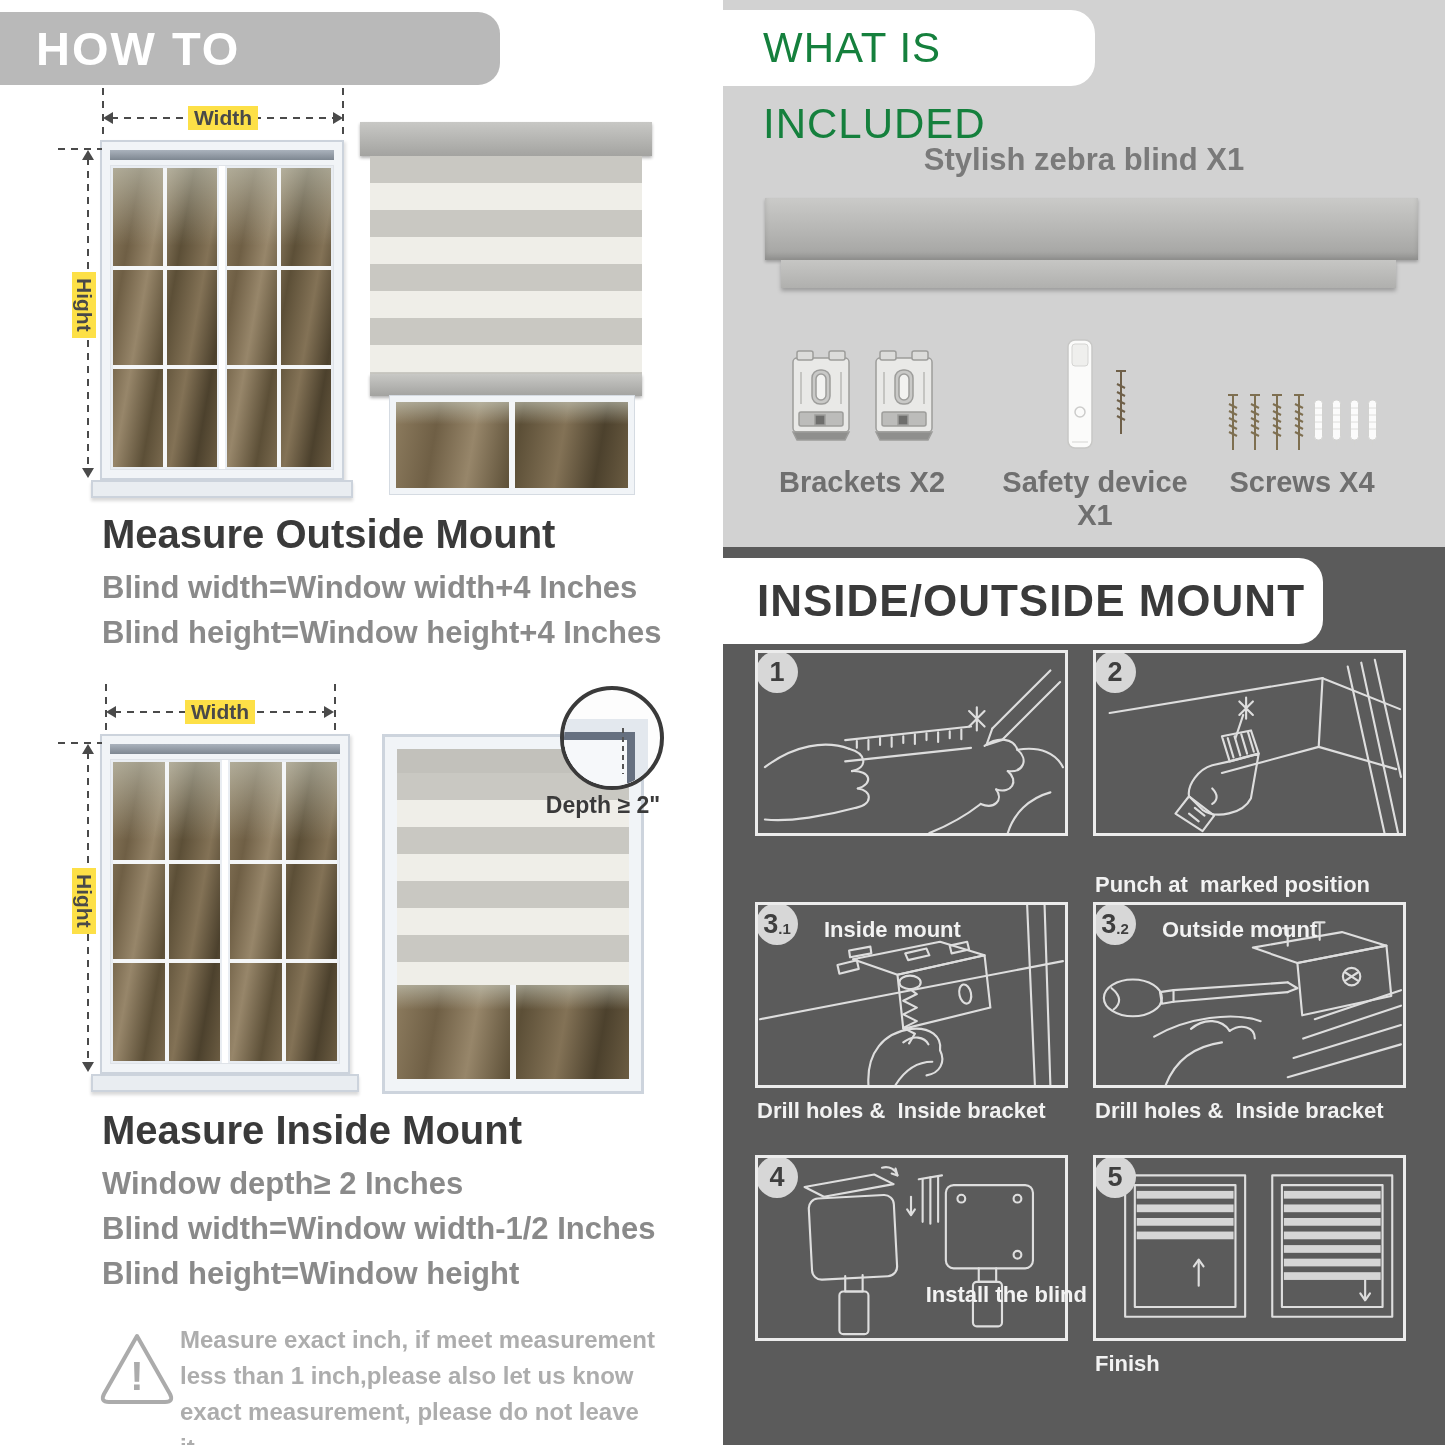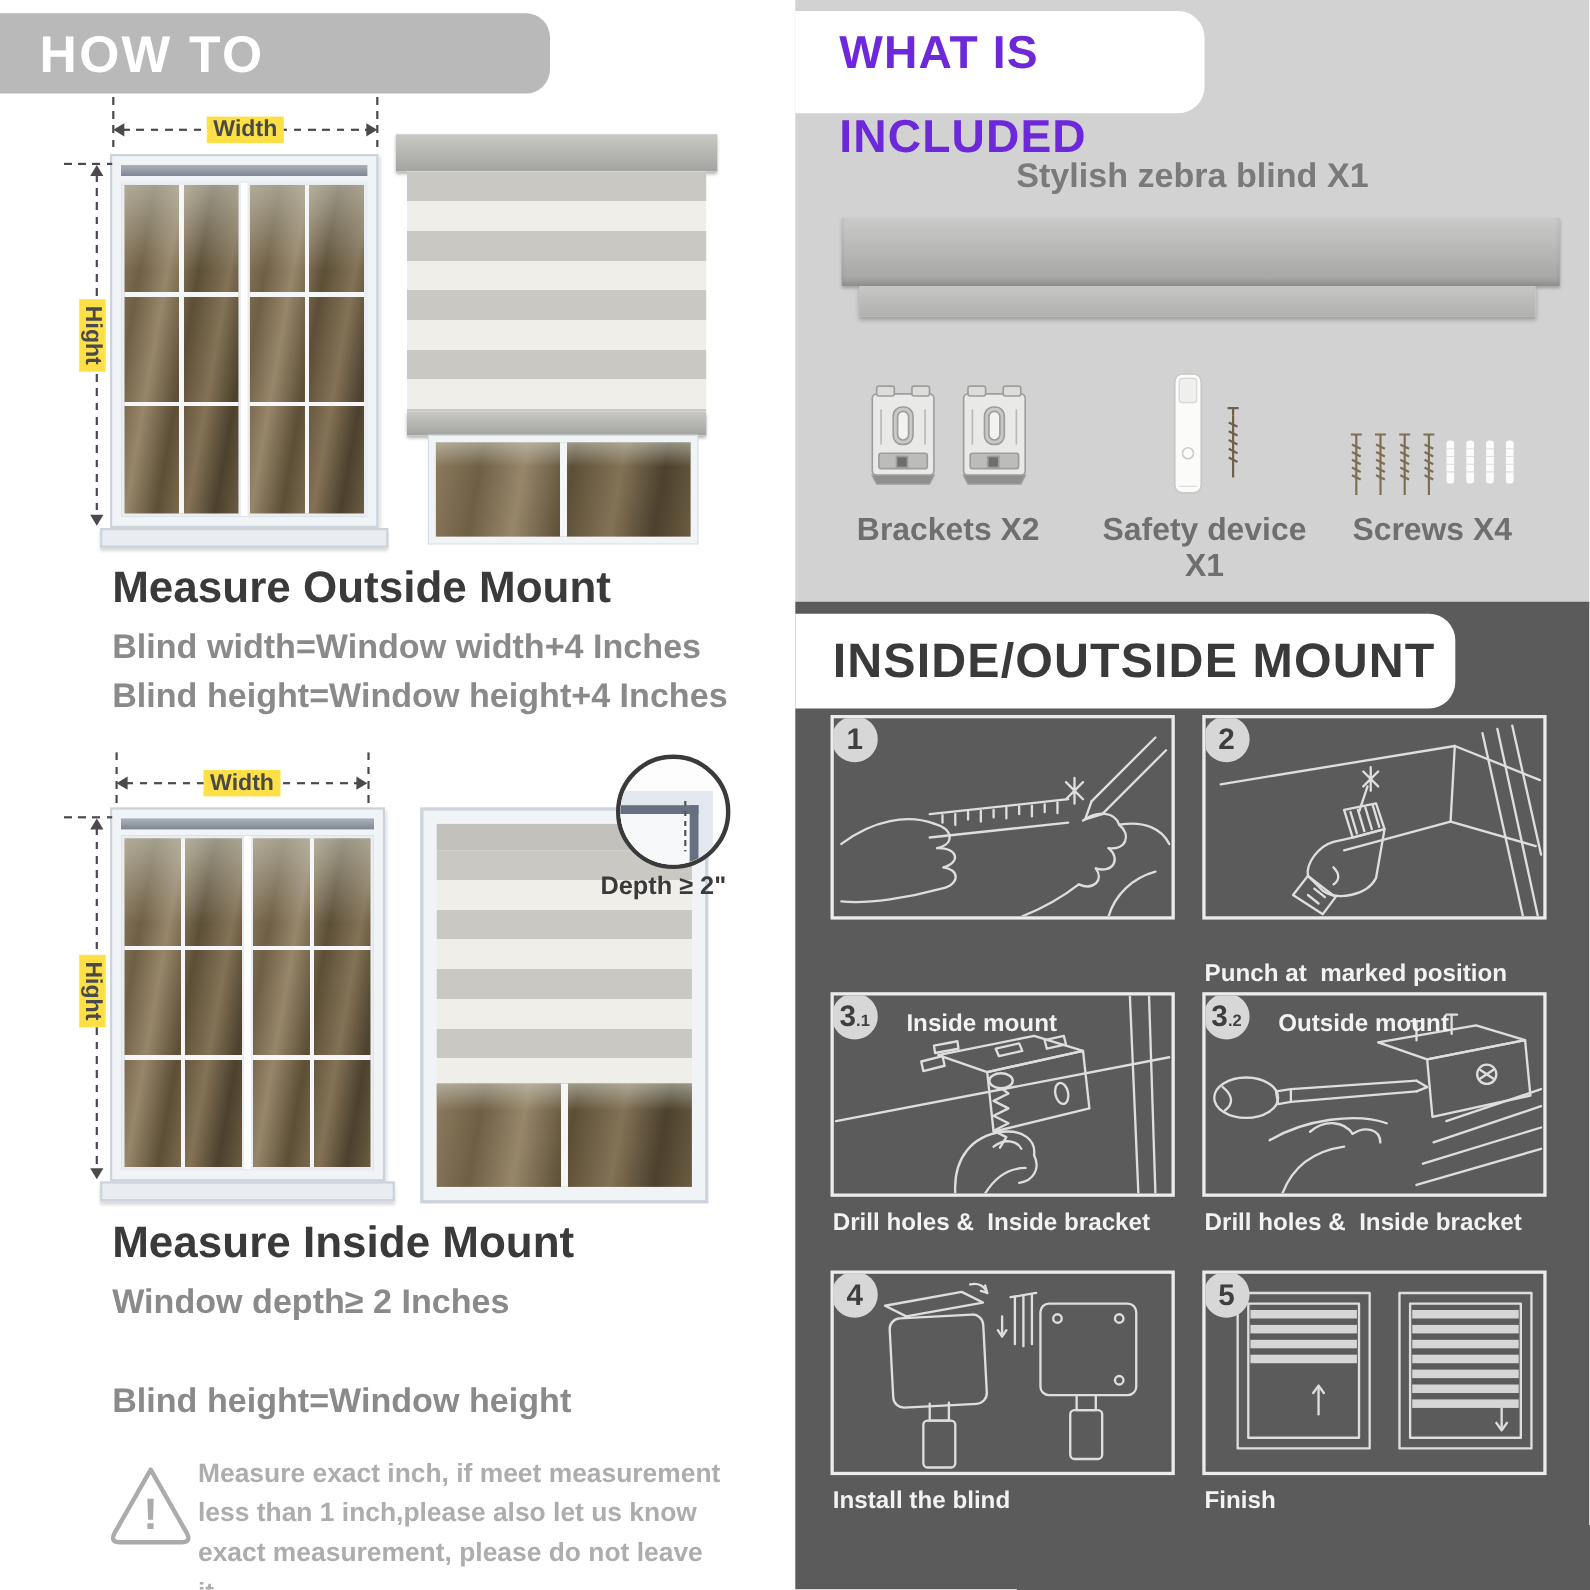--- a/index.html
+++ b/index.html
@@ -50,22 +50,22 @@
     border-top:8px solid #667080;border-right:8px solid #667080;box-sizing:border-box;}
   .co-dash{position:absolute;left:60%;top:40%;width:2px;height:48%;
     background:repeating-linear-gradient(180deg,#555 0 5px,transparent 5px 9px);}
   #depth-label{left:528px;top:792px;width:150px;text-align:center;font-size:23px;font-weight:bold;color:#3a3a3a;}
 
   #warn-text{left:180px;top:1322px;width:480px;font-size:24px;font-weight:bold;
     color:#adadad;line-height:36px;}
 
   
   #inc-panel{left:723px;top:0;width:722px;height:547px;background:#d2d2d2;}
-  #inc-banner{left:723px;top:10px;width:372px;height:93px;background:#fff;border-radius:0 24px 24px 0;
-    color:#6d28d9;font-size:42px;font-weight:bold;line-height:76px;padding-left:40px;
+  #inc-banner{left:723px;top:10px;width:372px;height:76px;background:#fff;border-radius:0 24px 24px 0;
+    color:#15803d;font-size:42px;font-weight:normal;line-height:76px;padding-left:40px;
     letter-spacing:1px;box-sizing:border-box;}
   #inc-product-label{left:723px;top:142px;width:722px;text-align:center;font-size:31px;font-weight:bold;color:#7a7a7a;}
   #rail-a{left:765px;top:198px;width:653px;height:62px;
     background:linear-gradient(180deg,#cacac8 0%,#b5b5b3 55%,#a2a2a0 100%);
     box-shadow:inset 0 -4px 5px rgba(0,0,0,.12),0 2px 3px rgba(0,0,0,.25);}
   #rail-b{left:781px;top:260px;width:615px;height:28px;
     background:linear-gradient(180deg,#c6c6c4,#b0b0ae);box-shadow:0 3px 4px rgba(0,0,0,.25);}
   .inc-label{top:466px;font-size:29px;font-weight:bold;color:#6f6f6f;text-align:center;}
 
   #dark-panel{left:723px;top:547px;width:722px;height:898px;background:#5b5b5b;}
@@ -159,20 +159,21 @@
   </div>
   <div id="callout" class="abs">
     <div class="co-bg2"></div>
     <div class="co-bg1"></div>
     <div class="co-dash"></div>
   </div>
   <div id="depth-label" class="abs">Depth ≥ 2"</div>
 
   <div class="abs h-dark" style="left:102px;top:1108px;">Measure Inside Mount</div>
   <div class="abs l-gray" style="left:102px;top:1166px;">Window depth≥ 2 Inches</div>
+  <div class="abs l-gray" style="left:102px;top:1211px;">Blind width=Window width-1/2 Inches</div>
   <div class="abs l-gray" style="left:102px;top:1256px;">Blind height=Window height</div>
 
   <div class="abs" style="left:98px;top:1328px;width:78px;height:82px;">
     <svg viewBox="0 0 78 82">
       <path d="M39 8 L72 66 Q76 74 67 74 L11 74 Q2 74 6 66 Z" fill="none" stroke="#ababab" stroke-width="4" stroke-linejoin="round"></path>
       <text x="39" y="62" text-anchor="middle" font-size="40" font-weight="bold" fill="#ababab" font-family="Liberation Sans, sans-serif">!</text>
     </svg>
   </div>
   <div id="warn-text" class="abs">Measure exact inch, if meet measurement less than 1 inch,please also let us know exact measurement, please do not leave it</div>
 
@@ -438,21 +439,21 @@
         <rect x="192" y="28" width="90" height="86" rx="8"></rect>
         <circle cx="208" cy="42" r="4"></circle>
             <circle cx="266" cy="42" r="4"></circle>
             <circle cx="266" cy="100" r="4"></circle>
         <path d="M226,114 L226,128 L244,128 L244,114"></path>
             <rect x="220" y="128" width="30" height="46" rx="4"></rect>
       </g>
         </svg>
     </div>
   </div>
-  <div class="caption" style="left:757px;top:1351px;">Install the blind</div>
+  <div class="caption" style="left:757px;top:1282px;text-align:right;">Install the blind</div>
 
   <div class="step-panel" style="left:1093px;top:1155px;">
     <div class="badge">
         <span>5</span>
       </div>
     <div class="step-art">
       <svg viewBox="0 0 313 186">
         <g class="line-art">
           <rect x="28" y="18" width="124" height="146"></rect>
             <rect x="38" y="28" width="104" height="126"></rect>

